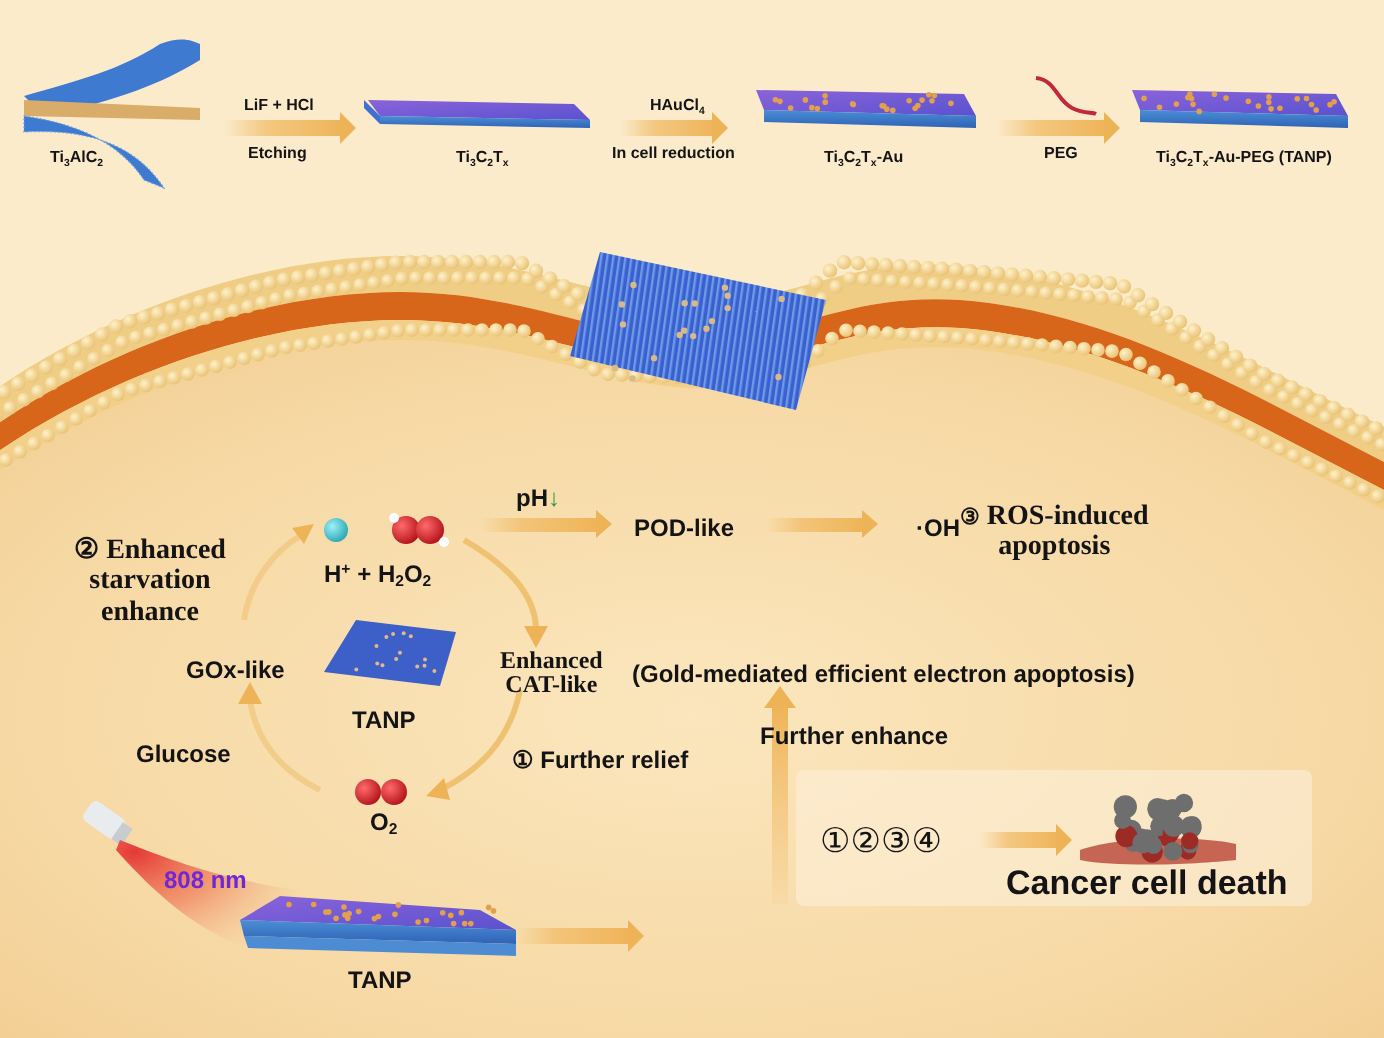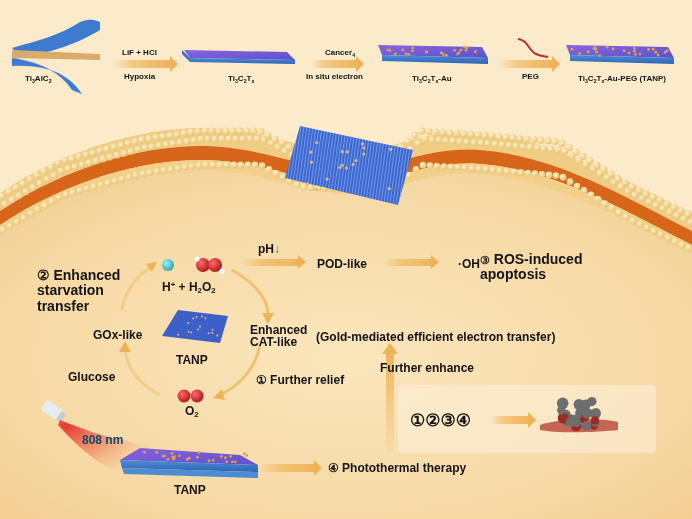--- a/index.html
+++ b/index.html
@@ -4,24 +4,24 @@
 <style>
   html, body { margin:0; padding:0; }
   body { width:692px; height:519px; overflow:hidden; background:#fbebcb; font-family:"Liberation Sans", sans-serif; }
   #stage { position:relative; width:692px; height:519px; overflow:hidden; background:#fbebcb; }
   svg#art { position:absolute; left:0; top:0; }
   .lbl { position:absolute; color:#141414; font-weight:bold; white-space:nowrap; line-height:1; }
   .small { font-size:8px; }
   .mid { font-size:12px; }
   .big { font-size:14px; }
   .xl { font-size:17px; }
-  .white { color:#0c4a6e; }
+  .white { color:#6d28d9; }
   sub, sup { font-size:65%; }
   sub { vertical-align:-2px; } sup { vertical-align:4px; }
-  .ctr { text-align:left; }
+  .ctr { text-align:center;font-family:Liberation Serif, serif; }
   .green { color:#2f9a3a; }
 </style>
 </head>
 <body>
 
 <div id="stage">
 <svg id="art" width="692" height="519" viewBox="0 0 692 519">
   <defs>
     <radialGradient id="cellGrad" cx="0.5" cy="0.55" r="0.7">
       <stop offset="0" stop-color="#fbe6bd"></stop>
@@ -606,42 +606,42 @@
           <circle cx="209.04046639231825" cy="460.96574931412897" r="1.4" fill="#e2a04c"></circle>
           <circle cx="168.02340534979425" cy="459.176225994513" r="1.4" fill="#e2a04c"></circle>
         </g>
   </g>
   <rect x="258" y="464" width="58" height="8" fill="url(#arrowGrad)"></rect>
   <polygon points="314,460 322,468 314,476" fill="#efb357"></polygon>
 </svg>
 
 <div class="lbl small" style="left:25px;top:75px"><span>Ti</span><sub>3</sub><span>AlC</span><sub>2</sub></div>
 <div class="lbl small" style="left:122px;top:49px">LiF + HCl</div>
-<div class="lbl small" style="left:124px;top:73px">Hypoxia</div>
+<div class="lbl small" style="left:124px;top:73px">Etching</div>
 <div class="lbl small" style="left:228px;top:75px">Ti<sub>3</sub>C<sub>2</sub>T<sub>x</sub></div>
-<div class="lbl small" style="left:325px;top:49px"><span>Cancer</span><sub>4</sub></div>
-<div class="lbl small" style="left:306px;top:73px">In situ electron</div>
+<div class="lbl small" style="left:325px;top:49px"><span>HAuCl</span><sub>4</sub></div>
+<div class="lbl small" style="left:306px;top:73px">In cell reduction</div>
 <div class="lbl small" style="left:412px;top:75px">Ti<sub>3</sub>C<sub>2</sub>T<sub>x</sub><span>-Au</span></div>
 <div class="lbl small" style="left:522px;top:73px">PEG</div>
 <div class="lbl small" style="left:578px;top:75px">Ti<sub>3</sub>C<sub>2</sub>T<sub>x</sub><span>-Au-PEG (TANP)</span></div>
 
 <div class="lbl mid" style="left:258px;top:243px"><span>pH</span><span class="green">↓</span></div>
 <div class="lbl mid" style="left:317px;top:258px">POD-like</div>
 <div class="lbl mid" style="left:458px;top:258px">·OH</div>
 <div class="lbl big ctr" style="left:480px;top:252px;line-height:1.05"><span style="font-size:11px">③</span> <span>ROS-induced</span><br><span>apoptosis</span></div>
 
-<div class="lbl big ctr" style="left:37px;top:268px;line-height:1.1"><span>②</span> <span>Enhanced</span><br><span>starvation</span><br><span>transfer</span></div>
+<div class="lbl big ctr" style="left:37px;top:268px;line-height:1.1"><span>②</span> <span>Enhanced</span><br><span>starvation</span><br><span>enhance</span></div>
 <div class="lbl mid" style="left:162px;top:281px"><span>H</span><sup>+</sup> <span>+</span> <span>H</span><sub>2</sub><span>O</span><sub>2</sub></div>
 <div class="lbl mid" style="left:93px;top:329px">GOx-like</div>
 <div class="lbl mid" style="left:176px;top:354px">TANP</div>
 <div class="lbl mid ctr" style="left:250px;top:324px;line-height:1"><span>Enhanced</span><br><span>CAT-like</span></div>
-<div class="lbl mid" style="left:316px;top:331px">(Gold-mediated efficient electron transfer)</div>
+<div class="lbl mid" style="left:316px;top:331px">(Gold-mediated efficient electron apoptosis)</div>
 <div class="lbl mid" style="left:68px;top:371px">Glucose</div>
 <div class="lbl mid" style="left:256px;top:374px"><span>①</span> <span>Further relief</span></div>
 <div class="lbl mid" style="left:185px;top:405px"><span>O</span><sub>2</sub></div>
 
 <div class="lbl mid" style="left:380px;top:362px">Further enhance</div>
 <div class="lbl mid white" style="left:82px;top:434px">808 nm</div>
 <div class="lbl mid" style="left:174px;top:484px">TANP</div>
-<div class="lbl mid" style="left:328px;top:462px"><span>④</span> <span>Photothermal therapy</span></div>
-
-<div class="lbl xl" style="left:410px;top:412px;font-weight:bold">①②③④</div>
+
+<div class="lbl xl" style="left:410px;top:412px;font-weight:normal">①②③④</div>
+<div class="lbl xl" style="left:503px;top:433px">Cancer cell death</div>
 </div>
 
 </body></html>

